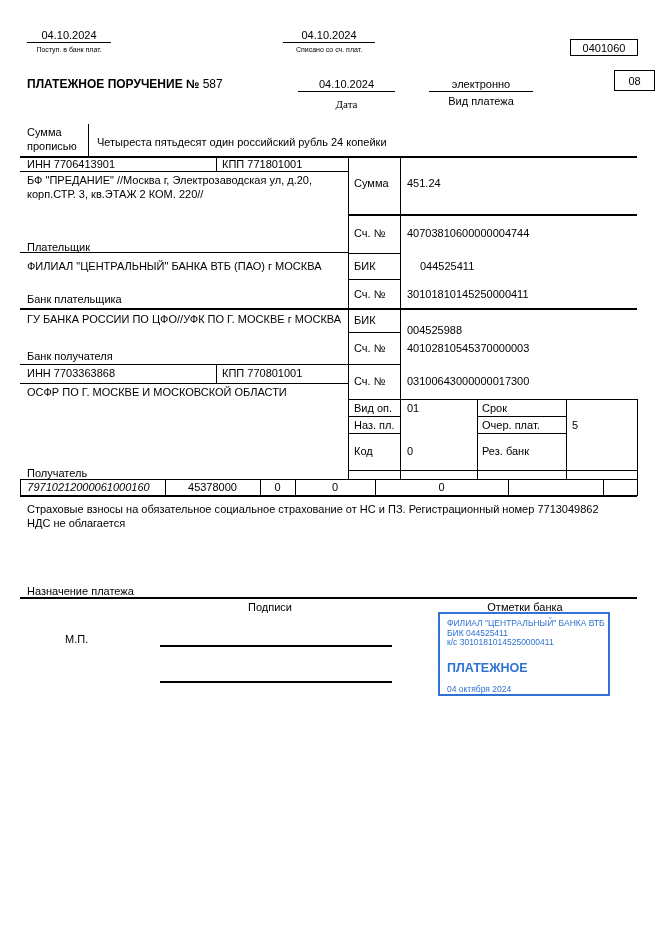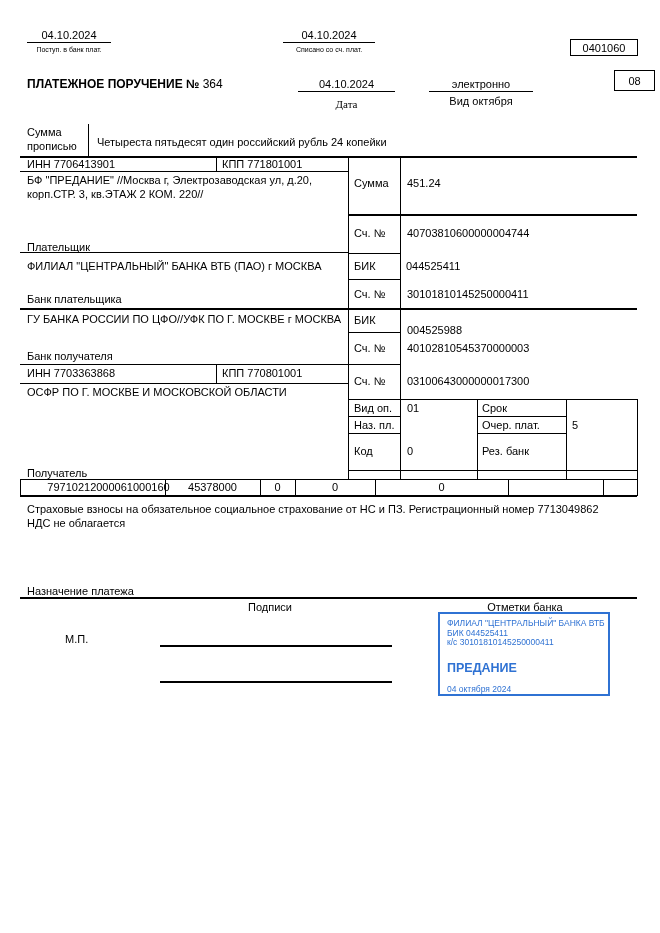--- a/index.html
+++ b/index.html
@@ -35,27 +35,27 @@
   <div class="ul" style="left:27px;top:29px;width:84px;">04.10.2024</div>
   <div class="t sm c" style="left:27px;top:46px;width:84px;">Поступ. в банк плат.</div>
 
   <div class="ul" style="left:283px;top:29px;width:92px;">04.10.2024</div>
   <div class="t sm c" style="left:283px;top:46px;width:92px;">Списано со сч. плат.</div>
 
   <div class="box" style="left:570px;top:31px;width:66px;height:15px;margin-top:8px;">
     <span>0401060</span>
   </div>
 
-  <div class="t" style="left:27px;top:78px;font-size:12px;"><span class="b">ПЛАТЕЖНОЕ ПОРУЧЕНИЕ №</span>&nbsp;<span>364</span></div>
+  <div class="t" style="left:27px;top:78px;font-size:12px;"><span class="b">ПЛАТЕЖНОЕ ПОРУЧЕНИЕ №</span>&nbsp;<span>587</span></div>
 
   <div class="ul" style="left:298px;top:78px;width:97px;">04.10.2024</div>
   <div class="t c" style="left:298px;top:98px;width:97px;font-family:Liberation Serif, serif;">Дата</div>
 
   <div class="ul" style="left:429px;top:78px;width:104px;">электронно</div>
-  <div class="t c" style="left:429px;top:95px;width:104px;">Вид октября</div>
+  <div class="t c" style="left:429px;top:95px;width:104px;">Вид платежа</div>
 
   <div class="box" style="left:598px;top:70px;width:39px;height:19px;margin-left:16px;">
     <span>08</span>
   </div>
 
   <div class="t" style="left:27px;top:126px;">Сумма</div>
   <div class="t" style="left:27px;top:140px;">прописью</div>
   <div class="vl" style="left:88px;top:124px;height:32px;"></div>
   <div class="t" style="left:97px;top:136px;">Четыреста пятьдесят один российский рубль 24 копейки</div>
   <div class="hl2" style="left:20px;top:156px;width:617px;"></div>
@@ -91,21 +91,21 @@
 
   <div class="t" style="left:354px;top:177px;">Сумма</div>
   <div class="t" style="left:407px;top:177px;">451.24</div>
   <div class="hl2" style="left:348px;top:214px;width:289px;"></div>
 
   <div class="t" style="left:354px;top:227px;">Сч. №</div>
   <div class="t" style="left:407px;top:227px;">40703810600000004744</div>
   <div class="hl" style="left:348px;top:253px;width:52px;"></div>
 
   <div class="t" style="left:354px;top:260px;">БИК</div>
-  <div class="t" style="left:406px;top:260px;">044525411</div>
+  <div class="t" style="left:420px;top:260px;">044525411</div>
   <div class="hl" style="left:348px;top:279px;width:52px;"></div>
   <div class="t" style="left:354px;top:288px;">Сч. №</div>
   <div class="t" style="left:407px;top:288px;">30101810145250000411</div>
 
   <div class="t" style="left:354px;top:314px;">БИК</div>
   <div class="t" style="left:407px;top:324px;">004525988</div>
   <div class="hl" style="left:348px;top:332px;width:52px;"></div>
   <div class="t" style="left:354px;top:342px;">Сч. №</div>
   <div class="t" style="left:407px;top:342px;">40102810545370000003</div>
 
@@ -138,21 +138,21 @@
   <div class="t" style="left:572px;top:445px;"></div>
 
   <div class="vl" style="left:20px;top:479px;height:17px;"></div>
   <div class="vl" style="left:165px;top:479px;height:17px;"></div>
   <div class="vl" style="left:260px;top:479px;height:17px;"></div>
   <div class="vl" style="left:295px;top:479px;height:17px;"></div>
   <div class="vl" style="left:375px;top:479px;height:17px;"></div>
   <div class="vl" style="left:508px;top:479px;height:17px;"></div>
   <div class="vl" style="left:603px;top:479px;height:17px;"></div>
 
-  <div class="t c" style="left:36px;top:481px;width:145px;">79710212000061000160</div>
+  <div class="t c" style="left:16px;top:481px;width:145px;font-style:italic;">79710212000061000160</div>
   <div class="t c" style="left:165px;top:481px;width:95px;">45378000</div>
   <div class="t c" style="left:260px;top:481px;width:35px;">0</div>
   <div class="t c" style="left:295px;top:481px;width:80px;">0</div>
   <div class="t c" style="left:375px;top:481px;width:133px;">0</div>
   <div class="t c" style="left:508px;top:481px;width:95px;"></div>
   <div class="t c" style="left:603px;top:481px;width:34px;"></div>
   <div class="hl2" style="left:20px;top:495px;width:617px;"></div>
 
   <div class="t" style="left:27px;top:503px;">Страховые взносы на обязательное социальное страхование от НС и ПЗ. Регистрационный номер 7713049862</div>
   <div class="t" style="left:27px;top:517px;">НДС не облагается</div>
@@ -163,17 +163,17 @@
   <div class="t c" style="left:438px;top:601px;width:174px;">Отметки банка</div>
 
   <div class="t" style="left:65px;top:633px;">М.П.</div>
   <div class="hl2" style="left:160px;top:645px;width:232px;"></div>
   <div class="hl2" style="left:160px;top:681px;width:232px;"></div>
 
   <div class="stamp" style="border-color: rgb(47, 114, 211); color: rgb(47, 114, 211);">
     <div class="s-line">ФИЛИАЛ "ЦЕНТРАЛЬНЫЙ" БАНКА ВТБ</div>
     <div class="s-line">БИК 044525411</div>
     <div class="s-line">к/с 30101810145250000411</div>
-    <div class="s-status">ПРЕДАНИЕ</div>
+    <div class="s-status">ПЛАТЕЖНОЕ</div>
     <div class="s-date">04 октября 2024</div>
   </div>
 
 </div>
 
 </body></html>

